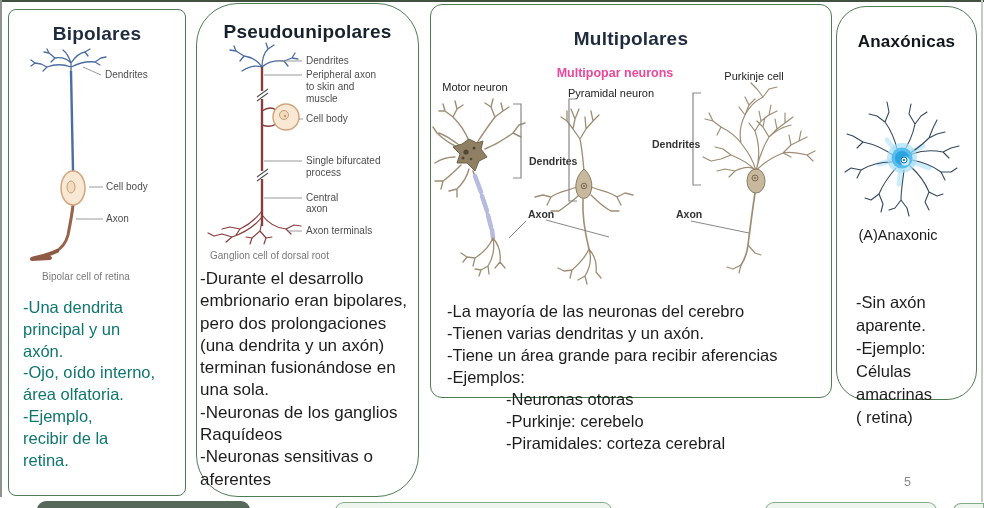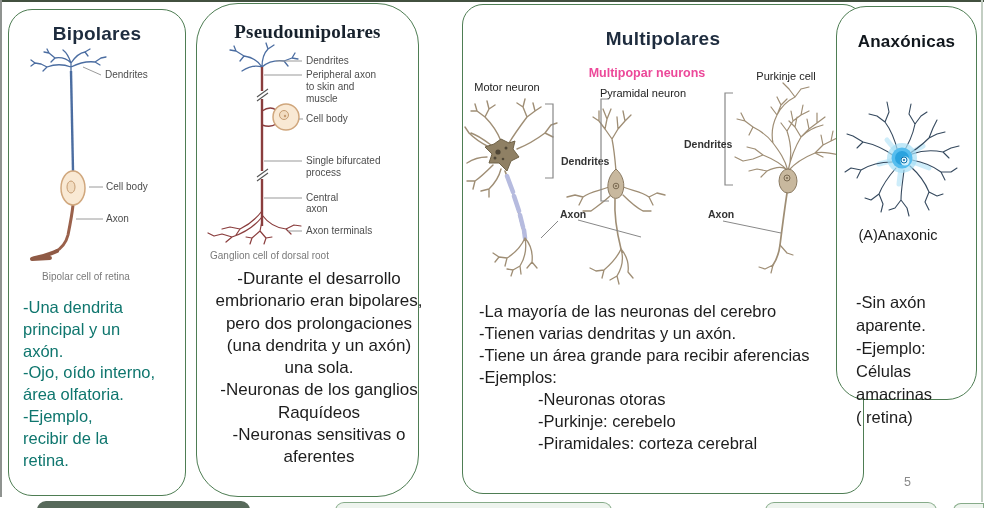--- a/index.html
+++ b/index.html
@@ -2,32 +2,32 @@
 <html><head>
 <meta charset="utf-8">
 <style>
   html,body{margin:0;padding:0;background:#fff;}
   .slide{position:relative;width:984px;height:508px;background:#ffffff;overflow:hidden;
          font-family:"Liberation Sans",sans-serif;}
   .edge-top{position:absolute;left:0;top:0;width:984px;height:2px;background:#42503f;}
   .edge-left{position:absolute;left:0;top:0;width:2px;height:497px;background:#8f9390;}
   .edge-right{position:absolute;left:981px;top:0;width:2px;height:502px;background:#c3cec3;}
   .panel{position:absolute;background:#fff;border:1.6px solid #4e7d53;box-sizing:border-box;}
-  .p1{left:8px;top:9px;width:178px;height:487px;border-radius:24px;}
+  .p1{left:8px;top:9px;width:178px;height:487px;border-radius:8px;}
   .p2{left:196px;top:3px;width:223px;height:494px;border-radius:42px;}
-  .p3{left:430px;top:4px;width:402px;height:490px;border-radius:21px;margin-left:32px;}
+  .p3{left:430px;top:4px;width:402px;height:394px;border-radius:12px;}
   .p4{left:836px;top:6px;width:141px;height:394px;border-radius:30px;}
   .panel h2{position:absolute;left:0;margin:0;width:100%;text-align:center;font-weight:bold;letter-spacing:.2px;}
   .p1 h2{top:13px;font-size:19px;color:#1e2c3e;}
-  .p2 h2{top:17px;font-size:19px;color:#17212c;font-family:Liberation Serif, serif;}
+  .p2 h2{top:17px;font-size:19px;color:#17212c;}
   .p3 h2{top:23px;font-size:19px;color:#1e2c3e;}
   .p4 h2{top:25px;font-size:17px;color:#10161c;}
   .body{position:absolute;}
   .p1 .body{left:14px;top:287px;width:170px;font-size:16.5px;line-height:21.8px;color:#0f766e;}
-  .p2 .body{left:3px;top:264px;width:238px;font-size:17px;line-height:22.3px;color:#1d1d1d;white-space:nowrap;text-align:center;}
+  .p2 .body{left:3px;top:264px;width:238px;font-size:17px;line-height:22.3px;color:#1d1d1d;white-space:nowrap;}
   .p3 .body{left:16px;top:295px;width:392px;font-size:16.5px;line-height:22px;color:#1d1d1d;}
   .p3 .indent{padding-left:59px;}
   .p4 .body{left:19px;top:284px;width:128px;font-size:16.5px;line-height:23px;color:#1d1d1d;}
   .subtitle{position:absolute;left:104px;top:61px;width:160px;text-align:center;
             font-size:12.5px;font-weight:bold;color:#ec4899;}
   .caption4{position:absolute;left:2px;top:220px;width:118px;text-align:center;font-size:14.5px;color:#1b1b1b;}
   .pagenum{position:absolute;left:0;top:468px;width:141px;text-align:center;font-size:12.5px;color:#8a8a8a;}
   svg{position:absolute;overflow:visible;display:block;}
   svg text{font-family:"Liberation Sans",sans-serif;}
   .dlabel{font-size:10px;fill:#4d4d4d;}
@@ -115,20 +115,21 @@
       <text class="dlabel" x="108" y="160">Central</text>
       <text class="dlabel" x="108" y="171">axon</text>
       <text class="dlabel" x="108" y="193">Axon terminals</text>
       <text class="dcaption" x="12" y="218">Ganglion cell of dorsal root</text>
     </svg>
     <div class="body">
       <div>-Durante el desarrollo</div>
       <div>embrionario eran bipolares,</div>
       <div>pero dos prolongaciones</div>
       <div>(una dendrita y un axón)</div>
+      <div>terminan fusionándose en</div>
       <div>una sola.</div>
       <div>-Neuronas de los ganglios</div>
       <div>Raquídeos</div>
       <div>-Neuronas sensitivas o</div>
       <div>aferentes</div>
     </div>
   </section>
 
   <section class="panel p3">
     <h2>Multipolares</h2>

